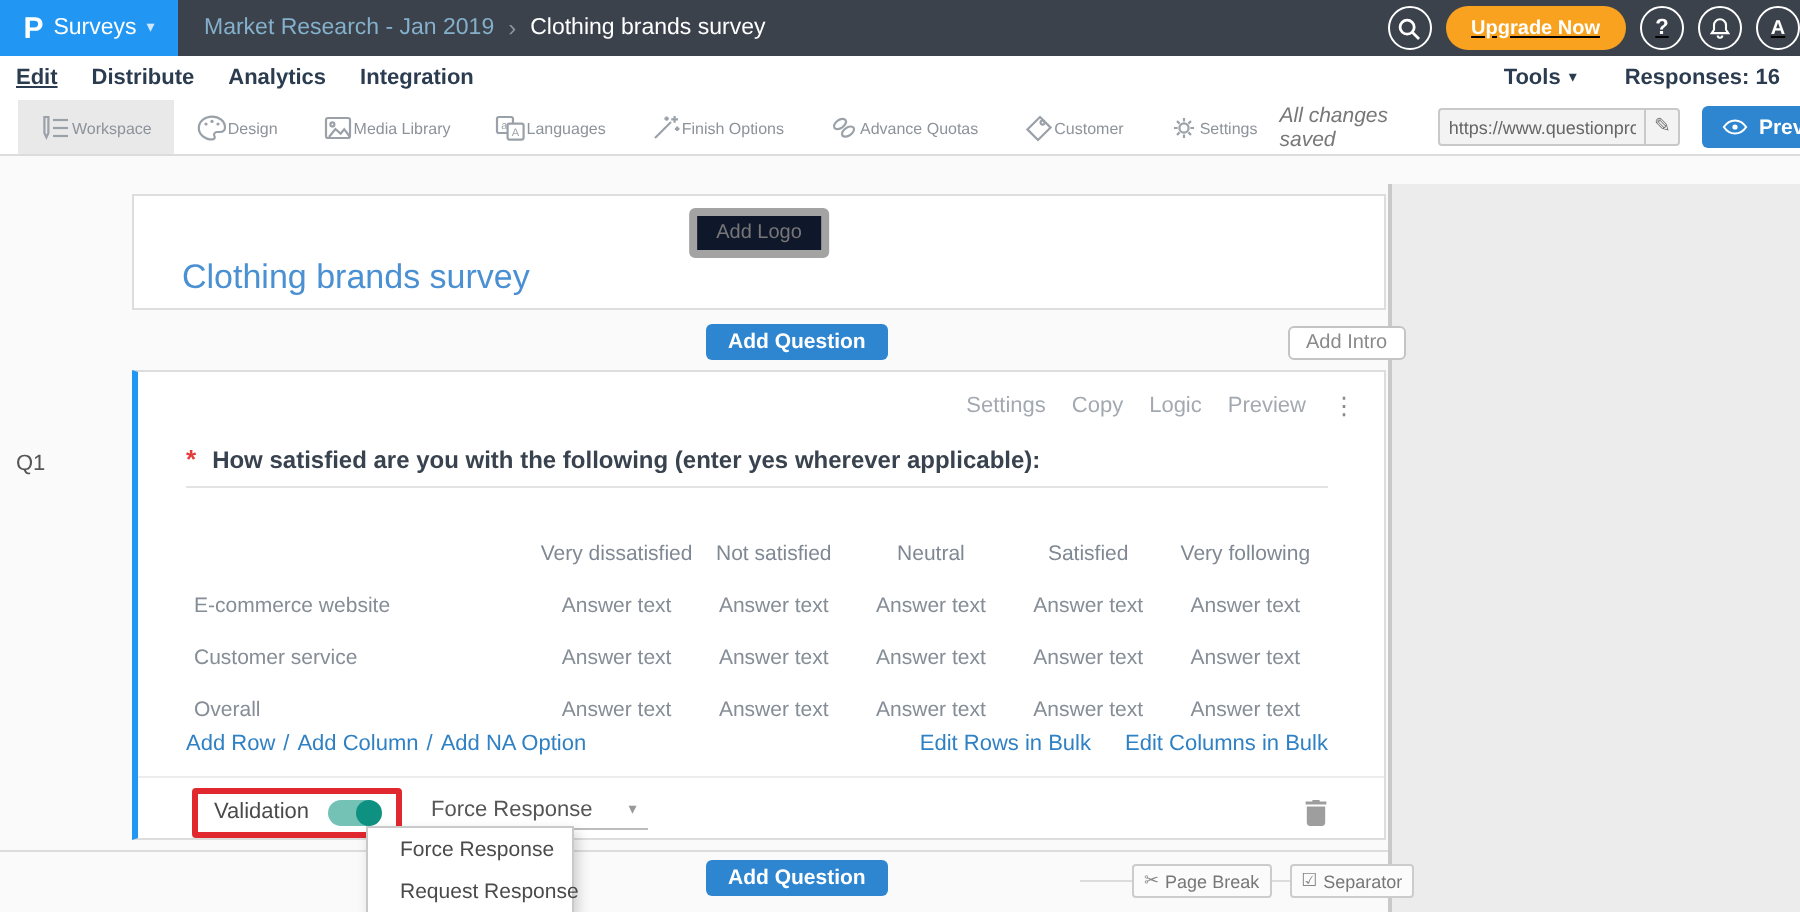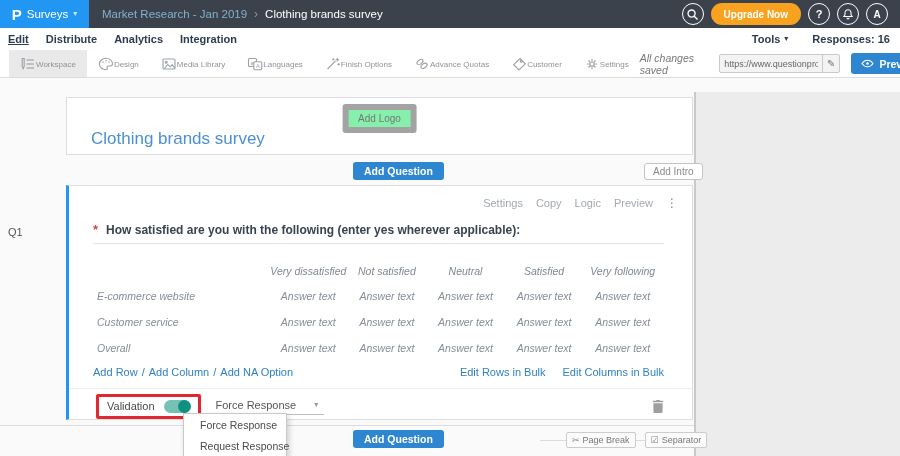--- a/index.html
+++ b/index.html
@@ -10,21 +10,21 @@
   .topbar { height:28px; background:#3b424c; display:flex; align-items:center; }
   .logo-box { width:89px; height:28px; background:#2196f3; display:flex; align-items:center; justify-content:center; gap:5px; cursor:pointer; }
   .logo-p { color:#fff; font-weight:bold; font-size:15px; line-height:1; }
   .logo-label { color:#fff; font-size:11.5px; }
   .caret { font-size:8px; line-height:1; }
   .logo-box .caret { color:#cfe7fb; }
   .crumbs { margin-left:13px; display:flex; align-items:center; gap:7px; font-size:11.5px; }
   .crumb-folder { color:#85b0cb; cursor:pointer; }
   .crumb-sep { color:#8d949c; font-size:12px; }
   .crumb-survey { color:#ffffff; }
-  .top-right { margin-left:auto; display:flex; align-items:flex-end; gap:7px; padding-right:12px; }
+  .top-right { margin-left:auto; display:flex; align-items:flex-end; gap:7px; padding-right:0;text-decoration:underline; }
   .circle-btn { width:22px; height:22px; border:1.5px solid #fff; border-radius:50%; display:flex; align-items:center; justify-content:center; color:#fff; font-size:11px; font-weight:bold; cursor:pointer; }
   .upgrade-btn { height:22px; border-radius:11px; background:#f9a21f; color:#fff; font-size:10px; font-weight:bold; display:flex; align-items:center; padding:0 13px; cursor:pointer; }
 
   
   .navbar { height:22px; background:#fff; display:flex; align-items:center; padding:0 10px 0 8px; }
   .nav-tabs { display:flex; gap:17px; }
   .nav-tab { font-size:11px; font-weight:bold; color:#2b3c50; cursor:pointer; }
   .nav-tab.active { text-decoration:underline; }
   .nav-right { margin-left:auto; display:flex; align-items:center; gap:24px; font-size:11px; font-weight:bold; color:#2b3c50; }
   .tools { display:flex; align-items:center; gap:4px; cursor:pointer; }
@@ -43,41 +43,41 @@
   .url-box { width:150px; height:19px; background:#f3f3f3; border:1px solid #c9c9c9; border-radius:2px; display:flex; align-items:center; overflow:hidden; }
   .url-box input { flex:1; border:0; background:transparent; font-size:9px; color:#666; padding:0 4px; font-family:inherit; min-width:0; }
   .url-pencil { border-left:1px solid #c9c9c9; color:#777; font-size:10px; padding:0 4px; height:100%; display:flex; align-items:center; cursor:pointer; }
   .preview-btn { height:21px; background:#2e86d1; border-radius:3px; color:#fff; font-size:10.5px; font-weight:bold; display:flex; align-items:center; gap:5px; padding:0 10px; cursor:pointer; }
 
   
   .workspace { position:relative; height:378px; background:#fafafa; }
   .right-panel { position:absolute; left:694px; top:14px; right:0; bottom:0; background:#ececec; border-left:2px solid #c9c9c9; }
 
   .card1 { position:absolute; left:66px; top:19px; width:627px; height:58px; background:#fff; border:1px solid #ddd; }
-  .add-logo-btn { position:absolute; left:50%; transform:translateX(-50%); top:6px; background:#86efac; border:6px solid #a3a3a3; border-radius:3px; padding:3px 10px; font-size:10px; color:#777; cursor:pointer; }
+  .add-logo-btn { position:absolute; left:50%; transform:translateX(-50%); top:6px; background:#0f172a; border:4px solid #a3a3a3; border-radius:3px; padding:3px 10px; font-size:10px; color:#777; cursor:pointer; }
   .survey-title { position:absolute; left:24px; top:31px; font-size:17px; color:#4a90d2; cursor:text; }
 
   .btn-blue { background:#2e86d1; color:#fff; font-size:10.5px; font-weight:bold; border-radius:3px; padding:3px 11px; cursor:pointer; display:inline-block; }
   .add-q-top { position:absolute; left:353px; top:84px; }
   .add-intro-btn { position:absolute; left:644px; top:85px; background:#fff; border:1px solid #c4c4c4; border-radius:3px; padding:2px 8px; font-size:10px; color:#8a8a8a; cursor:pointer; }
 
   .q-label { position:absolute; left:8px; top:148px; font-size:11px; color:#555; }
 
   .card2 { position:absolute; left:66px; top:107px; width:627px; height:235px; background:#fff; border:1px solid #ddd; border-left:3px solid #2196f3; }
   .q-actions { position:absolute; right:14px; top:10px; display:flex; align-items:center; gap:13px; font-size:11px; color:#a3a9b0; }
   .q-action { cursor:pointer; }
   .kebab { color:#8a8a8a; font-size:12px; cursor:pointer; }
   .q-title-row { position:absolute; left:24px; top:36px; display:flex; align-items:baseline; gap:8px; }
   .req-star { color:#e23c3c; font-weight:bold; font-size:13px; }
   .q-text { font-size:12px; font-weight:bold; color:#39434f; cursor:text;text-align:right; }
   .hr1 { position:absolute; left:24px; right:28px; top:57px; border-top:1px solid #e3e3e3; }
   .hr2 { position:absolute; left:0; right:0; top:202px; border-top:1px solid #ededed; }
 
   .matrix { position:absolute; left:0; right:0; top:73px; padding-right:30px; }
-  .m-row { display:flex; align-items:center; height:26px;font-style:italic; }
+  .m-row { display:flex; align-items:flex-end; height:26px; }
   .m-row.head { height:24px; }
   .m-label { width:200px; padding-left:28px; font-size:10.5px; color:#858d96; cursor:text; }
   .m-cell { flex:1; text-align:center; font-size:10.5px; color:#858d96; cursor:text; }
   .m-row.head .m-cell { color:#7f8893; }
 
   .links-row { position:absolute; left:24px; right:28px; top:180px; display:flex; justify-content:space-between; font-size:11px; }
   .link { color:#2f81c4; cursor:pointer; }
   .link-sep { color:#2f81c4; margin:0 4px; }
   .bulk-links { display:flex; gap:17px; }
 

